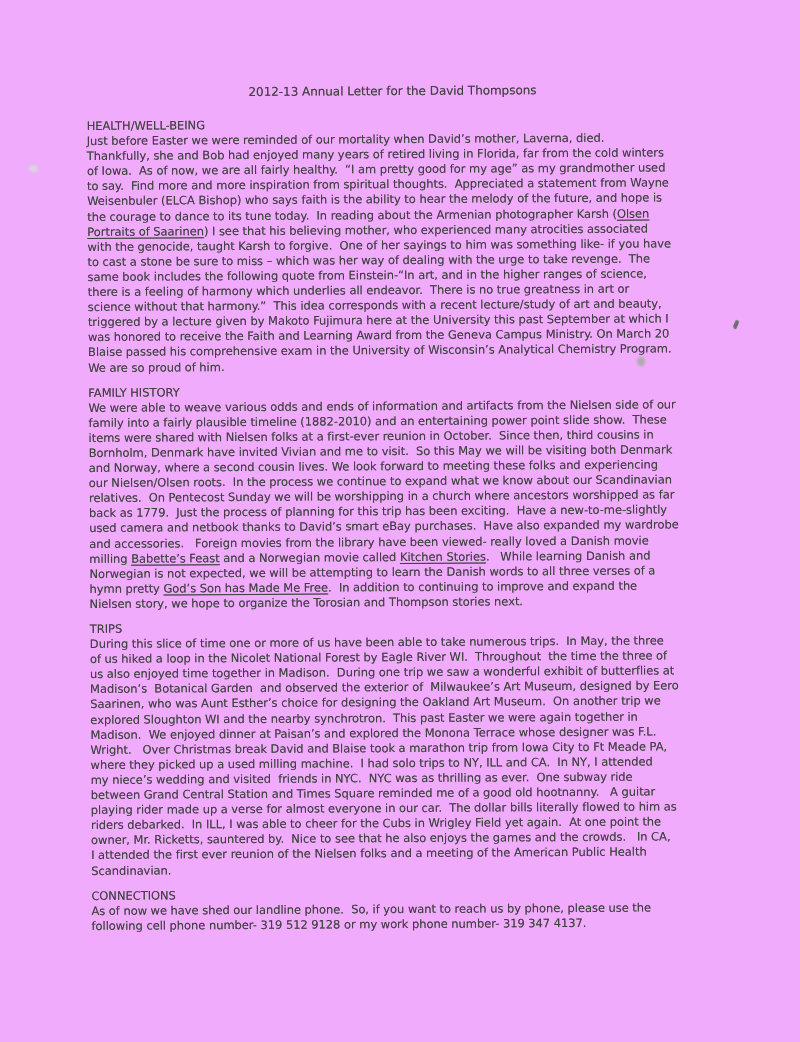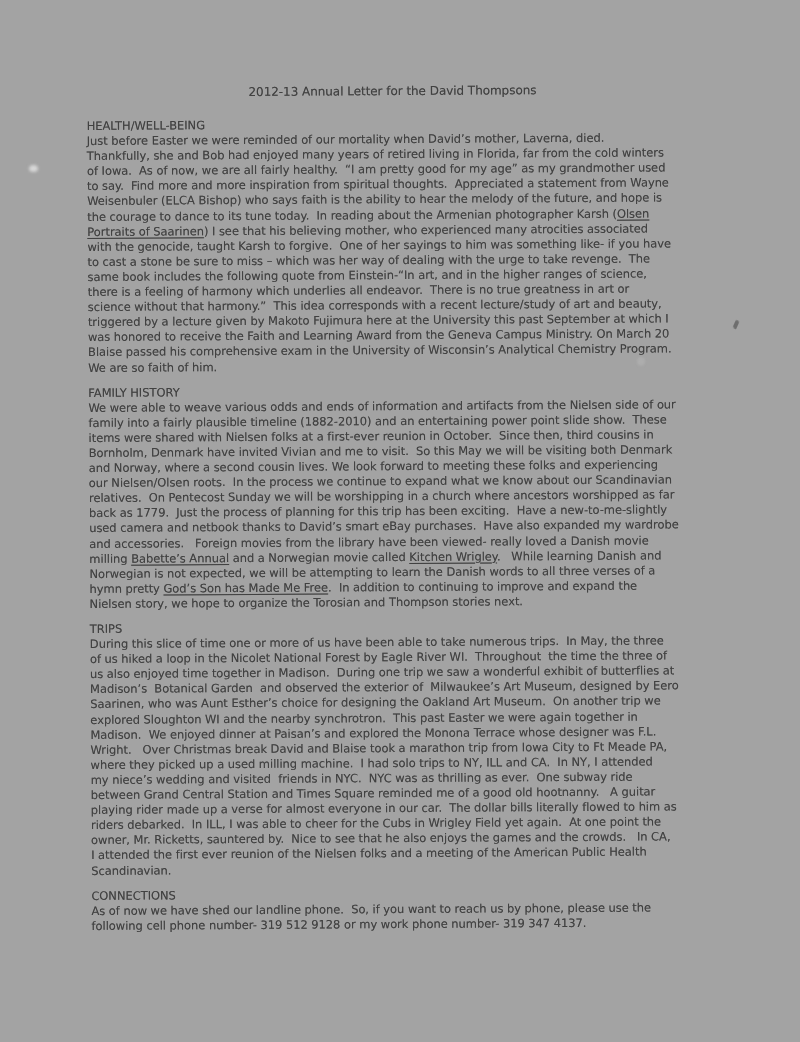--- a/index.html
+++ b/index.html
@@ -4,21 +4,21 @@
 <style>
   html, body { margin: 0; padding: 0; }
   body {
     width: 800px; height: 1042px;
     background: #f4f4f4;
     font-family: "DejaVu Sans", "Liberation Sans", sans-serif;
   }
   .page {
     position: relative;
     width: 800px; height: 1042px;
-    background: #a3a3a3;
+    background: #f0abfc;
     overflow: hidden;
     color: #414141;
     text-decoration: underline;
   }
   .content {
     position: absolute;
     left: 89px; top: 84px; width: 632px;
     transform: rotate(-0.35deg);
     transform-origin: 50% 50%;
     text-shadow: 0 0 0.5px rgba(64,64,64,0.55);
@@ -87,35 +87,35 @@
           <div class="line"><span>the courage to dance to its tune today.  In reading about the Armenian photographer Karsh (</span><span class="u">Olsen</span></div>
           <div class="line"><span class="u">Portraits of Saarinen</span><span>) I see that his believing mother, who experienced many atrocities associated</span></div>
           <div class="line"><span>with the genocide, taught Karsh to forgive.  One of her sayings to him was something like- if you have</span></div>
           <div class="line"><span>to cast a stone be sure to miss – which was her way of dealing with the urge to take revenge.  The</span></div>
           <div class="line"><span>same book includes the following quote from Einstein-“In art, and in the higher ranges of science,</span></div>
           <div class="line"><span>there is a feeling of harmony which underlies all endeavor.  There is no true greatness in art or</span></div>
           <div class="line"><span>science without that harmony.”  This idea corresponds with a recent lecture/study of art and beauty,</span></div>
           <div class="line"><span>triggered by a lecture given by Makoto Fujimura here at the University this past September at which I</span></div>
           <div class="line"><span>was honored to receive the Faith and Learning Award from the Geneva Campus Ministry. On March 20</span></div>
           <div class="line"><span>Blaise passed his comprehensive exam in the University of Wisconsin’s Analytical Chemistry Program.</span></div>
-          <div class="line"><span>We are so faith of him.</span></div>
+          <div class="line"><span>We are so proud of him.</span></div>
         </div>
         <div class="section">
           <div class="heading">FAMILY HISTORY</div>
           <div class="line"><span>We were able to weave various odds and ends of information and artifacts from the Nielsen side of our</span></div>
           <div class="line"><span>family into a fairly plausible timeline (1882-2010) and an entertaining power point slide show.  These</span></div>
           <div class="line"><span>items were shared with Nielsen folks at a first-ever reunion in October.  Since then, third cousins in</span></div>
           <div class="line"><span>Bornholm, Denmark have invited Vivian and me to visit.  So this May we will be visiting both Denmark</span></div>
           <div class="line"><span>and Norway, where a second cousin lives. We look forward to meeting these folks and experiencing</span></div>
           <div class="line"><span>our Nielsen/Olsen roots.  In the process we continue to expand what we know about our Scandinavian</span></div>
           <div class="line"><span>relatives.  On Pentecost Sunday we will be worshipping in a church where ancestors worshipped as far</span></div>
           <div class="line"><span>back as 1779.  Just the process of planning for this trip has been exciting.  Have a new-to-me-slightly</span></div>
           <div class="line"><span>used camera and netbook thanks to David’s smart eBay purchases.  Have also expanded my wardrobe</span></div>
           <div class="line"><span>and accessories.   Foreign movies from the library have been viewed- really loved a Danish movie</span></div>
-          <div class="line"><span>milling </span><span class="u">Babette’s Annual</span><span> and a Norwegian movie called </span><span class="u">Kitchen Wrigley</span><span>.   While learning Danish and</span></div>
+          <div class="line"><span>milling </span><span class="u">Babette’s Feast</span><span> and a Norwegian movie called </span><span class="u">Kitchen Stories</span><span>.   While learning Danish and</span></div>
           <div class="line"><span>Norwegian is not expected, we will be attempting to learn the Danish words to all three verses of a</span></div>
           <div class="line"><span>hymn pretty </span><span class="u">God’s Son has Made Me Free</span><span>.  In addition to continuing to improve and expand the</span></div>
           <div class="line"><span>Nielsen story, we hope to organize the Torosian and Thompson stories next.</span></div>
         </div>
         <div class="section">
           <div class="heading">TRIPS</div>
           <div class="line"><span>During this slice of time one or more of us have been able to take numerous trips.  In May, the three</span></div>
           <div class="line"><span>of us hiked a loop in the Nicolet National Forest by Eagle River WI.  Throughout  the time the three of</span></div>
           <div class="line"><span>us also enjoyed time together in Madison.  During one trip we saw a wonderful exhibit of butterflies at</span></div>
           <div class="line"><span>Madison’s  Botanical Garden  and observed the exterior of  Milwaukee’s Art Museum, designed by Eero</span></div>

